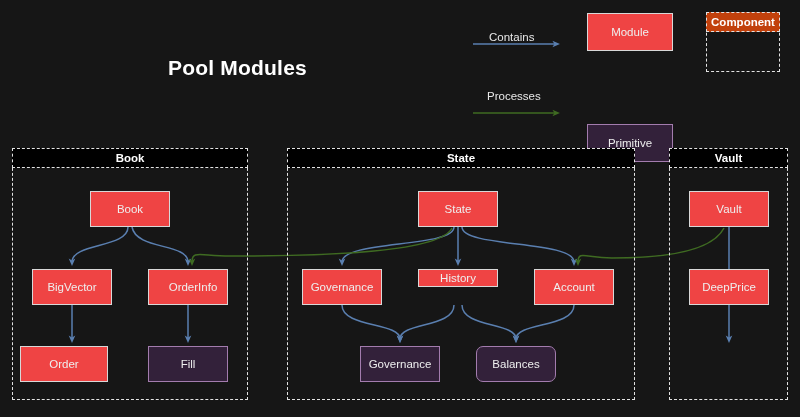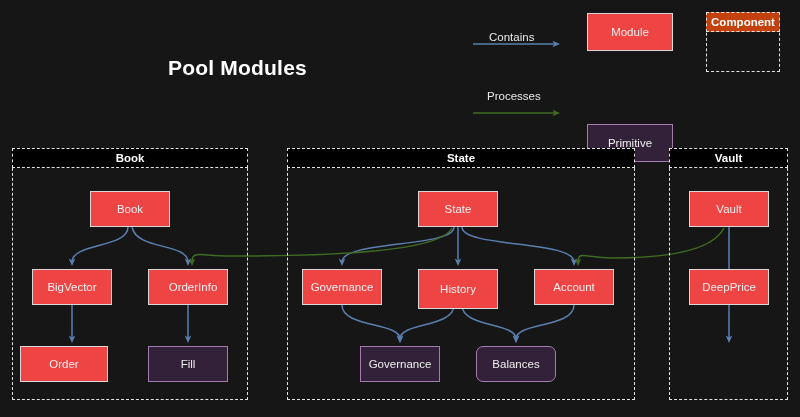--- a/index.html
+++ b/index.html
@@ -163,21 +163,21 @@
     </div>
 
   <div id="nodes">
       <div class="node module" style="left: 90px; top: 191px; width: 80px; height: 36px;">Book</div>
       <div class="node module" style="left: 32px; top: 269px; width: 80px; height: 36px;">BigVector</div>
       <div class="node module" style="left: 148px; top: 269px; width: 80px; height: 36px; padding-left: 10px;">OrderInfo</div>
       <div class="node module" style="left: 20px; top: 346px; width: 88px; height: 36px;">Order</div>
       <div class="node primitive" style="left: 148px; top: 346px; width: 80px; height: 36px;">Fill</div>
       <div class="node module" style="left: 418px; top: 191px; width: 80px; height: 36px;">State</div>
       <div class="node module" style="left: 302px; top: 269px; width: 80px; height: 36px;">Governance</div>
-      <div class="node module" style="left: 418px; top: 269px; width: 80px; height: 40px;">History</div>
+      <div class="node module" style="left: 418px; top: 269px; width: 80px; height: 18px;">History</div>
       <div class="node module" style="left: 534px; top: 269px; width: 80px; height: 36px;">Account</div>
       <div class="node primitive" style="left: 360px; top: 346px; width: 80px; height: 36px;">Governance</div>
       <div class="node primitive" style="left: 476px; top: 346px; width: 80px; height: 36px; border-radius: 7px;">Balances</div>
       <div class="node module" style="left: 689px; top: 191px; width: 80px; height: 36px;">Vault</div>
       <div class="node module" style="left: 689px; top: 269px; width: 80px; height: 36px;">DeepPrice</div>
     </div>
 
 </div>
 
 </body></html>

